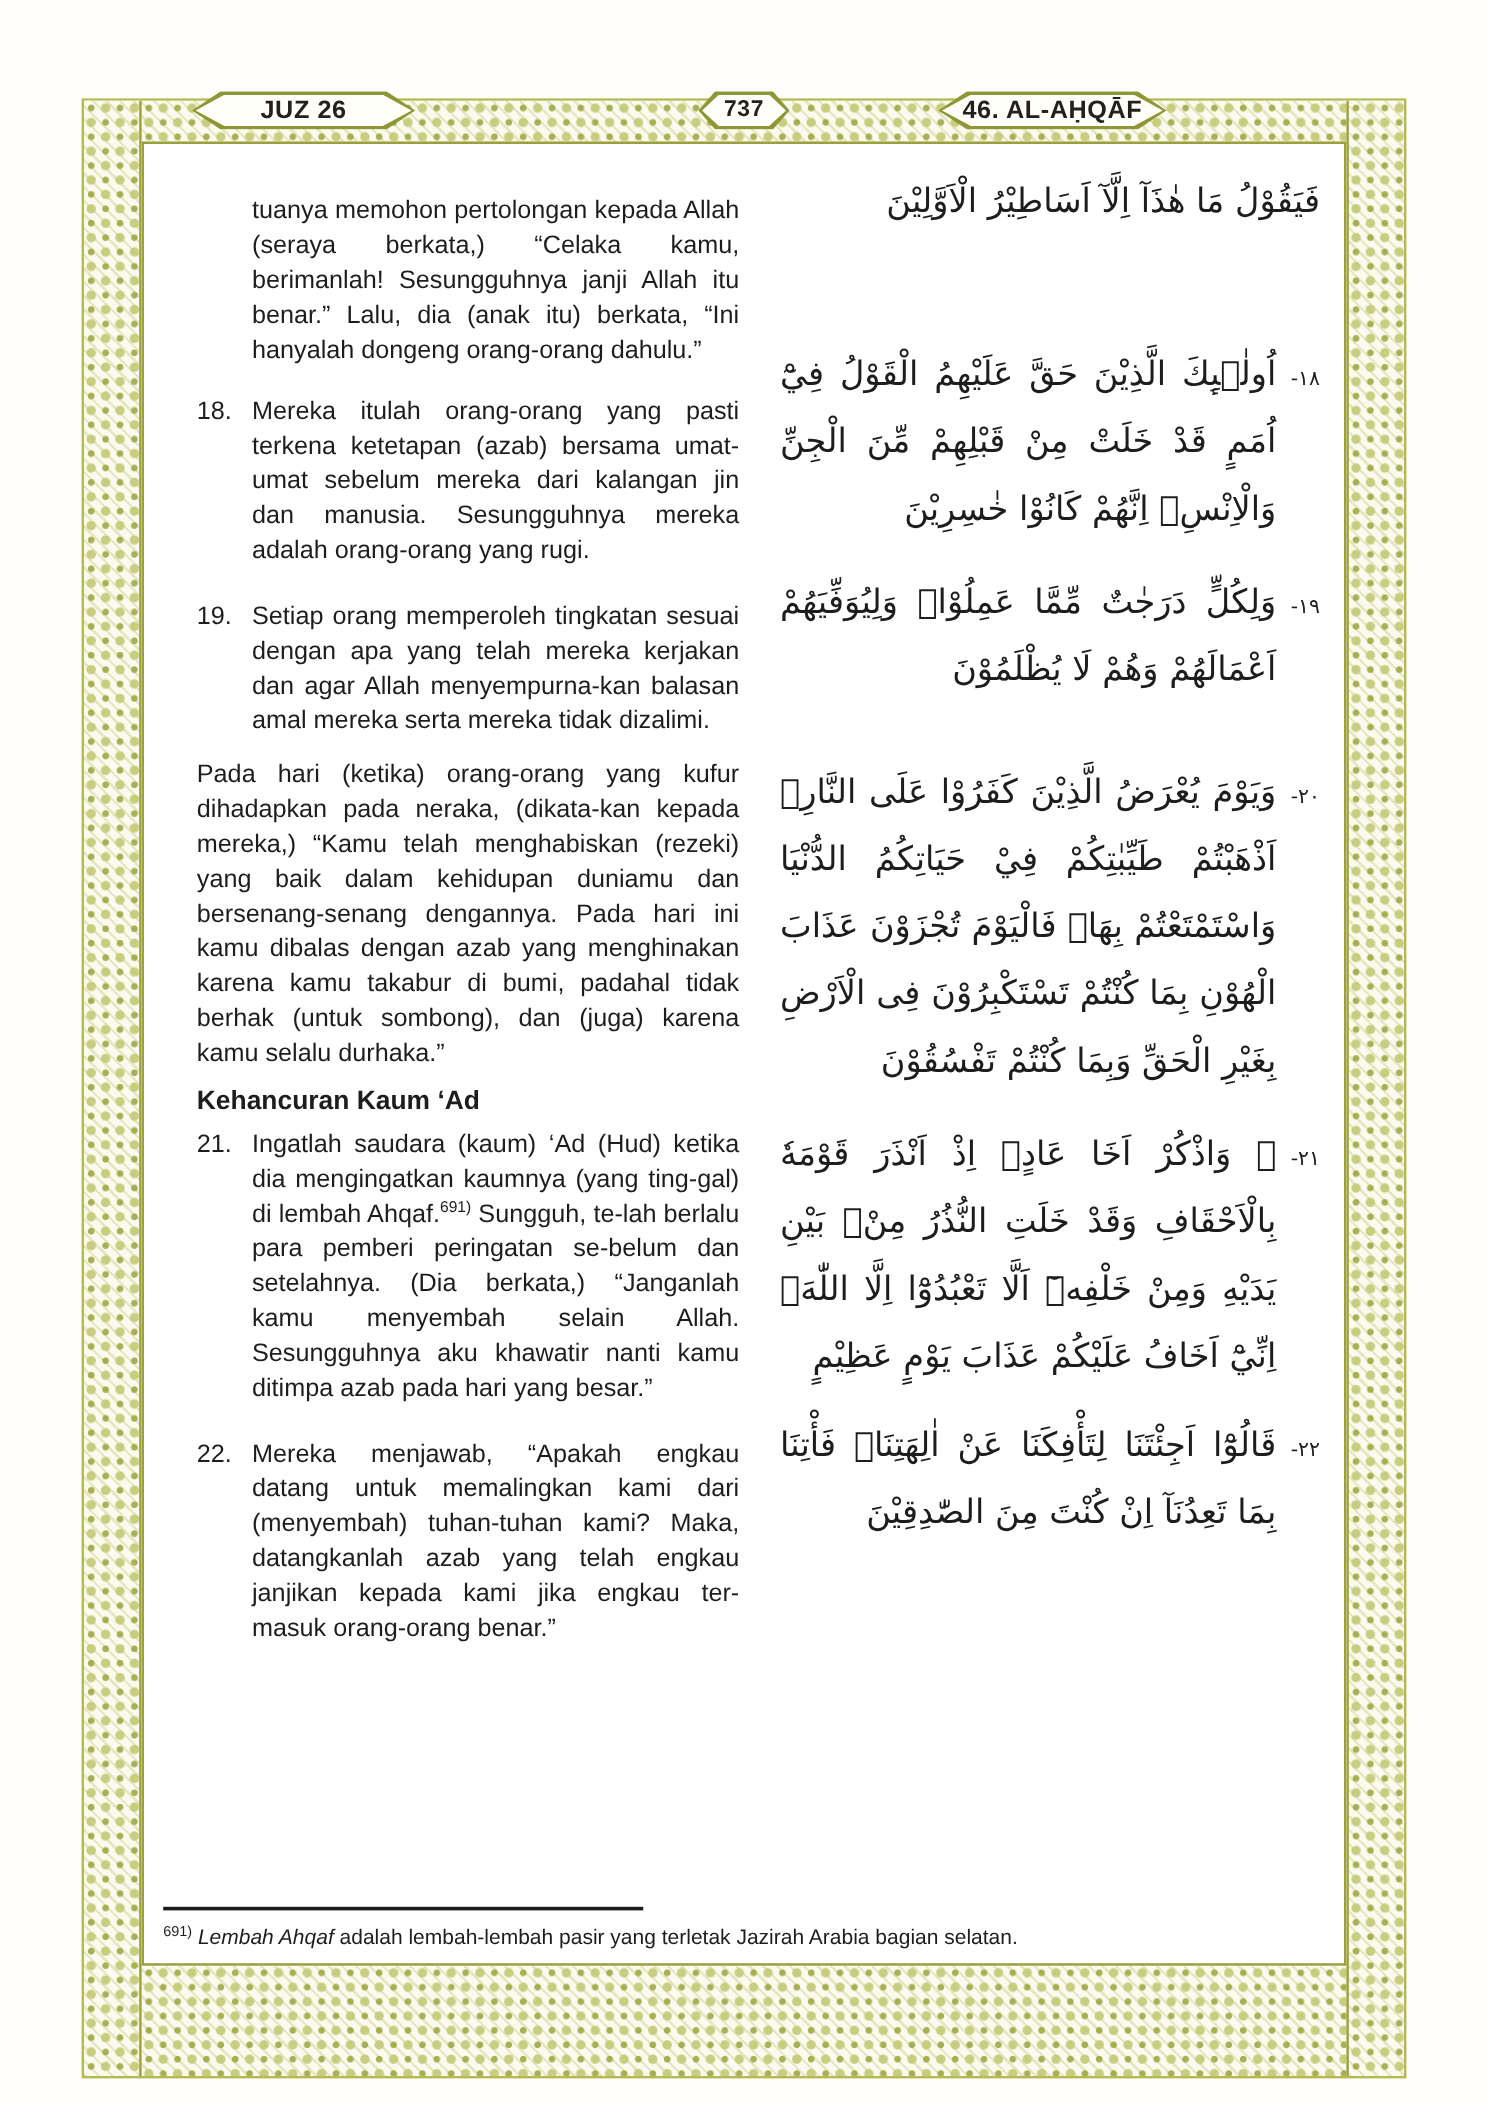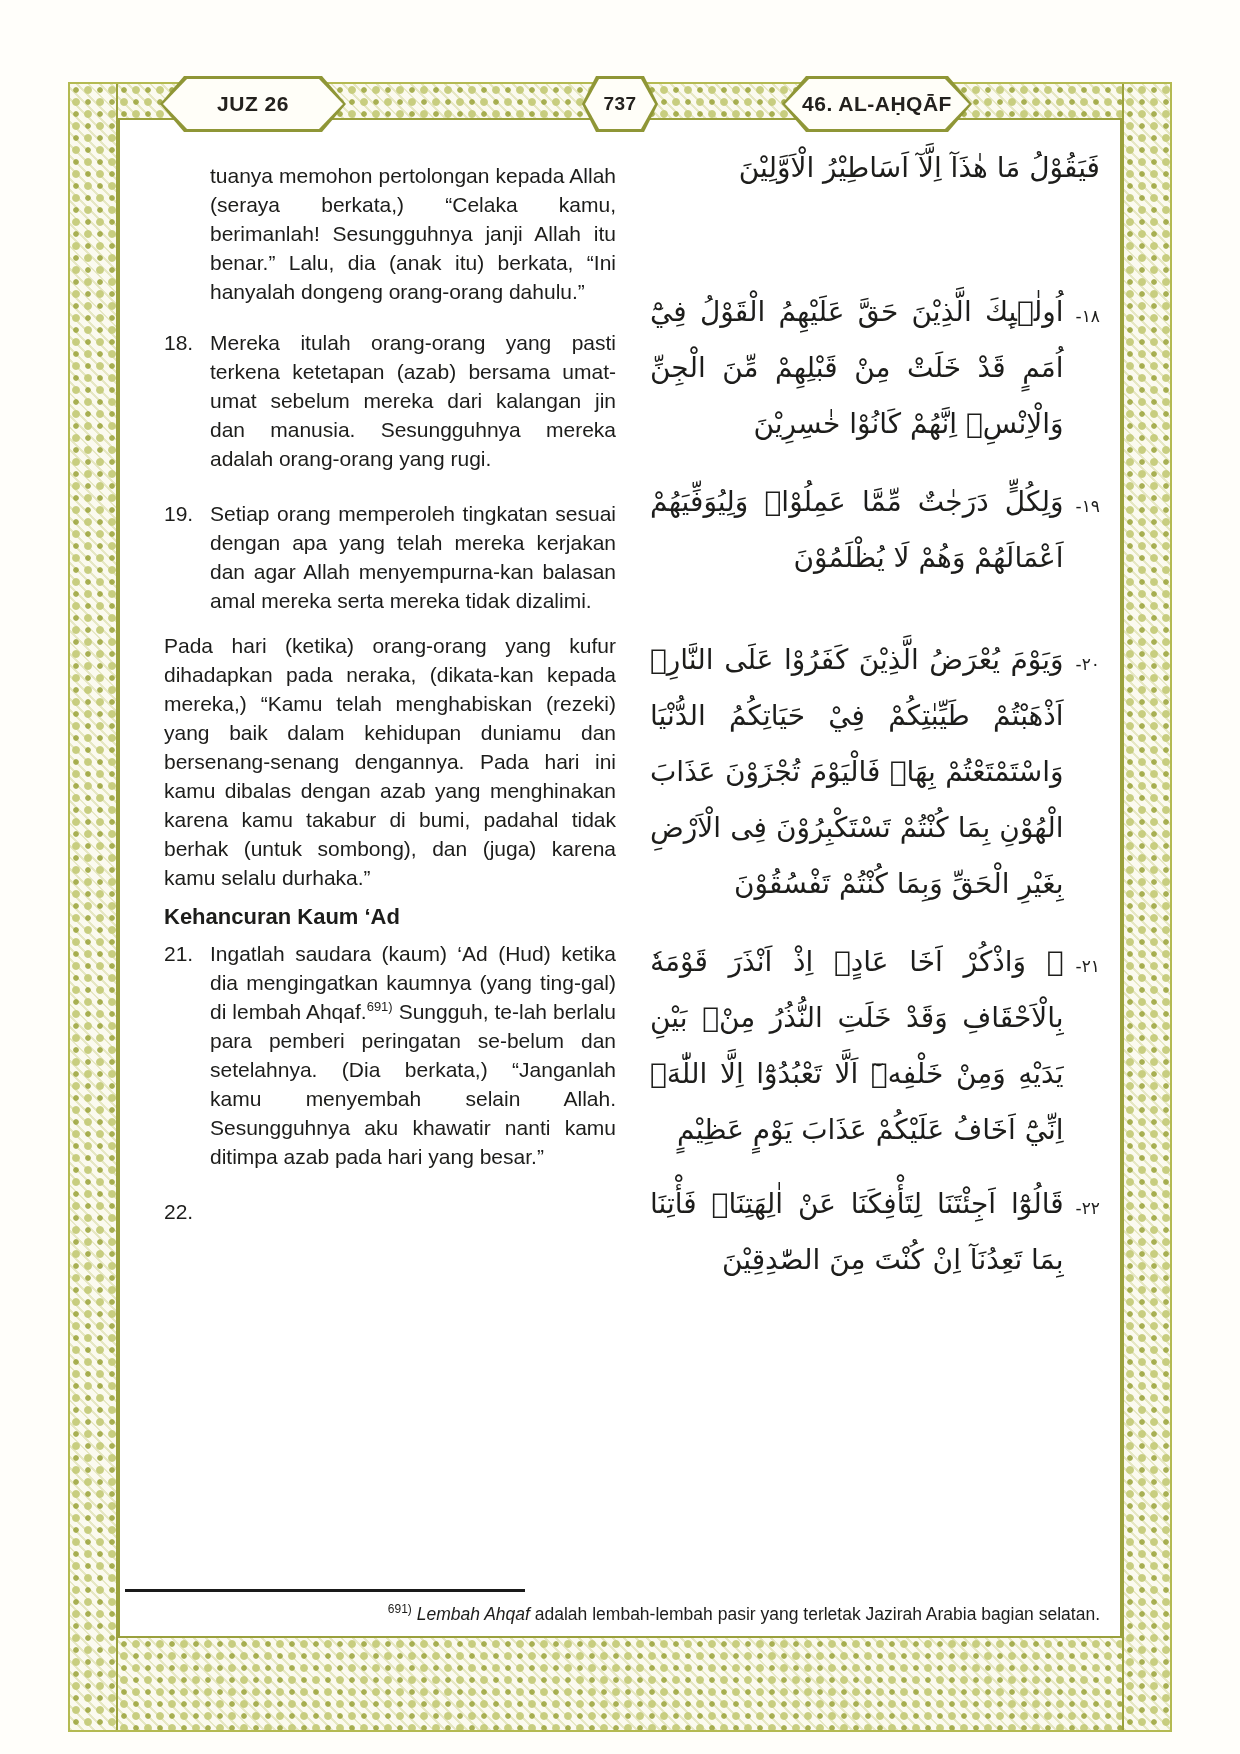--- a/index.html
+++ b/index.html
@@ -25,21 +25,21 @@
   }
   .orn-top{left:70px;right:70px;top:84px;height:34px;border-bottom:2px solid #9aa03c;}
   .orn-bottom{left:70px;right:70px;bottom:24px;height:92px;border-top:2px solid #9aa03c;}
   .orn-left{left:70px;top:84px;bottom:24px;width:46px;border-right:2px solid #9aa03c;}
   .orn-right{right:70px;top:84px;bottom:24px;width:46px;border-left:2px solid #9aa03c;}
   .content-panel{
     position:absolute;left:118px;right:118px;top:118px;bottom:116px;
     background:#ffffff;border:2px solid #9aa03c;box-sizing:border-box;
   }
   
-  .hex{position:absolute;top:76px;height:56px;z-index:6;}
+  .hex{position:absolute;top:76px;height:32px;z-index:6;}
   .hex .b{position:absolute;inset:0;background:#8f9636;}
   .hex .f{position:absolute;inset:3px;background:#fffef8;}
   .hex .b,.hex .f{clip-path:polygon(24px 0,calc(100% - 24px) 0,100% 50%,calc(100% - 24px) 100%,24px 100%,0 50%);}
   .hex.small .b,.hex.small .f{clip-path:polygon(14px 0,calc(100% - 14px) 0,100% 50%,calc(100% - 14px) 100%,14px 100%,0 50%);}
   .hex .label{position:relative;z-index:2;display:flex;height:100%;align-items:center;justify-content:center;
     font-weight:bold;font-size:21px;letter-spacing:.5px;color:#23211e;}
   .hex-juz{left:160px;width:186px;}
   .hex-page{left:582px;width:76px;}
   .hex-page .label{font-size:19px;font-weight:600;}
   .hex-surah{left:782px;width:190px;}
@@ -60,21 +60,21 @@
   .ar-verse{display:flex;gap:12px;align-items:flex-start;margin-bottom:30px;}
   .ar-num{flex:0 0 auto;font-size:17px;padding-top:4px;white-space:nowrap;}
   .ar-text{flex:1;text-align:justify;}
   .ar-cont .ar-text{text-align:right;}
   .ar-v17{margin-bottom:88px;}
   .ar-v18{margin-bottom:22px;}
   .ar-v19{margin-bottom:46px;}
   .ar-v20{margin-bottom:22px;}
   .ar-v21{margin-bottom:18px;}
   
-  .footnote{position:absolute;left:125px;right:140px;bottom:128px;font-size:17.5px;line-height:24px;text-align:right;}
+  .footnote{position:absolute;left:136px;right:140px;bottom:128px;font-size:17.5px;line-height:24px;}
   .footnote .rule{width:400px;border-top:3px solid #1a1a1a;margin-bottom:10px;}
   .footnote .fn-ref{font-size:12px;}
   .footnote .fn-term{font-style:italic;}
 </style>
 </head>
 <body>
 
 <div class="outer-line"></div>
 <div class="orn orn-top"></div>
 <div class="orn orn-bottom"></div>
@@ -119,20 +119,21 @@
 
     <h3 class="section-heading">Kehancuran Kaum ‘Ad</h3>
 
     <div class="t-verse">
       <span class="t-num">21.</span>
       <span class="t-body"><span>Ingatlah saudara (kaum) ‘Ad (Hud) ketika dia mengingatkan kaumnya (yang ting-gal) di lembah Ahqaf.</span><sup class="fn-ref">691)</sup><span> Sungguh, te-lah berlalu para pemberi peringatan se-belum dan setelahnya. (Dia berkata,) “Janganlah kamu menyembah selain Allah. Sesungguhnya aku khawatir nanti kamu ditimpa azab pada hari yang besar.”</span></span>
     </div>
 
     <div class="t-verse">
       <span class="t-num">22.</span>
+      <span class="t-body">Mereka menjawab, “Apakah engkau datang untuk memalingkan kami dari (menyembah) tuhan-tuhan kami? Maka, datangkanlah azab yang telah engkau janjikan kepada kami jika engkau ter-masuk orang-orang benar.”</span>
     </div>
   </div>
 
   <div class="col-arabic">
     <div class="ar-verse ar-cont ar-v17">
       <span class="ar-text">فَيَقُوْلُ مَا هٰذَآ اِلَّآ اَسَاطِيْرُ الْاَوَّلِيْنَ</span>
     </div>
 
     <div class="ar-verse ar-v18">
       <span class="ar-num"><span>١٨</span><span>-</span></span>

